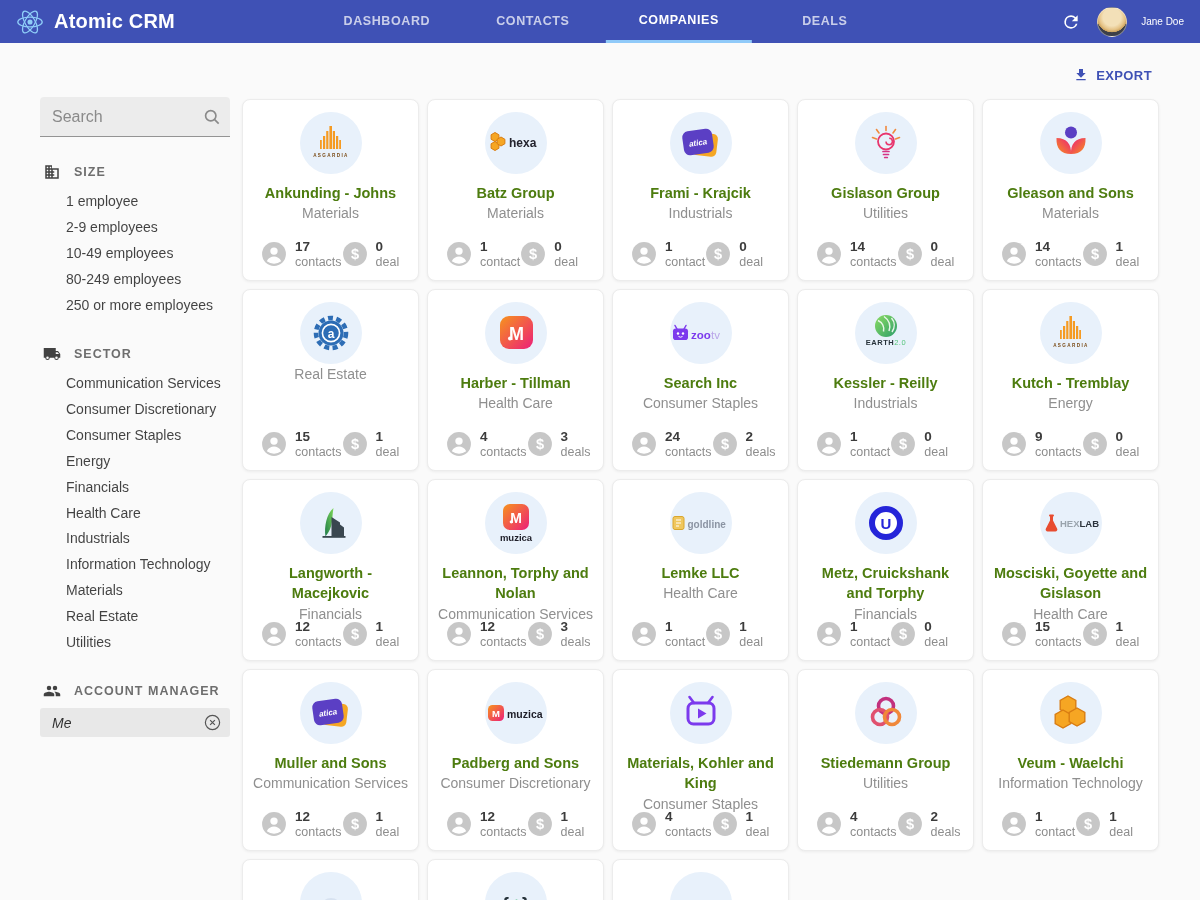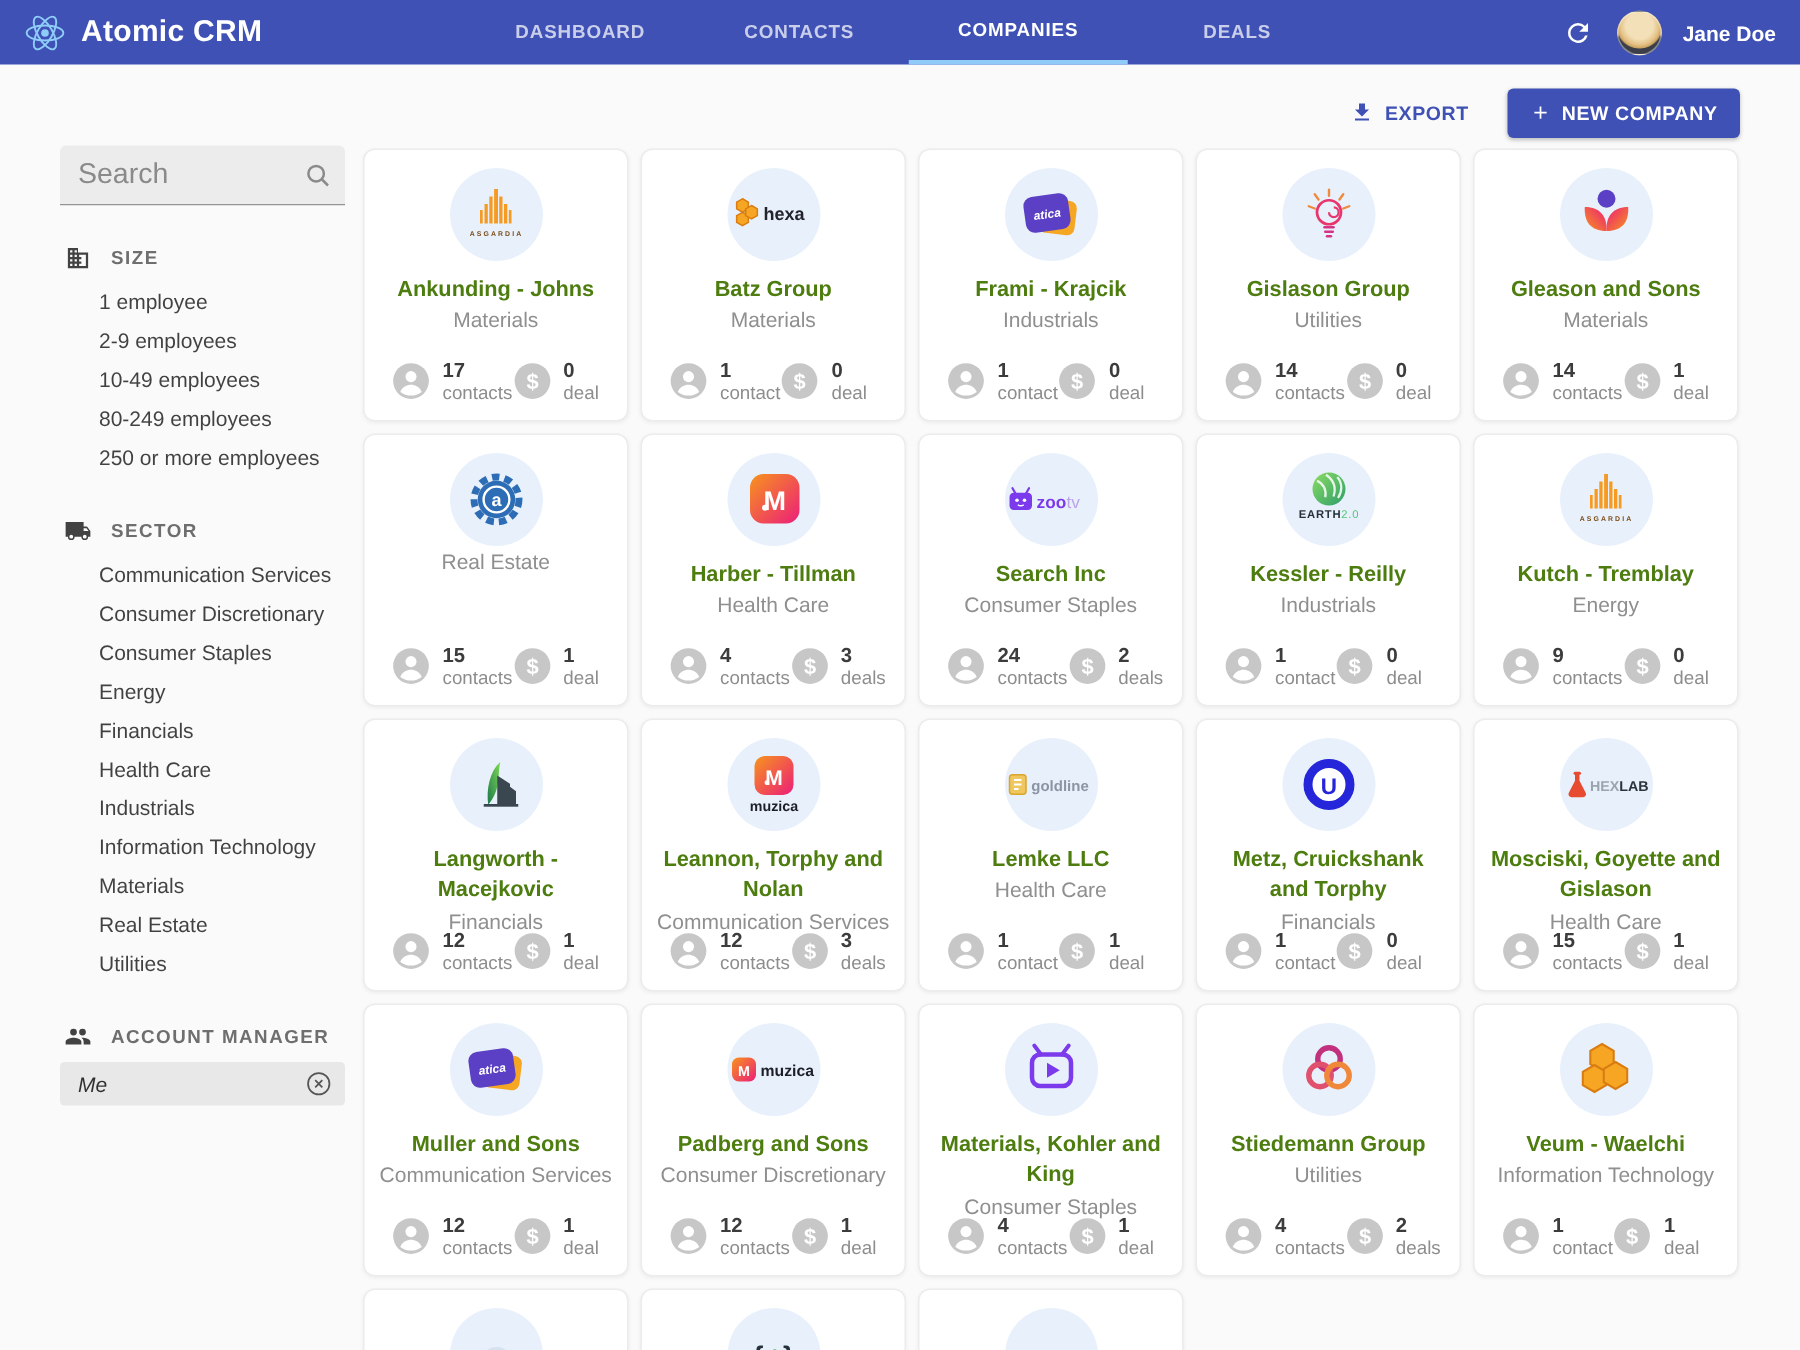--- a/index.html
+++ b/index.html
@@ -16,42 +16,42 @@
   .tab { width:146px; height:43px; line-height:43px; text-align:center;
     font-size:12.5px; font-weight:bold; letter-spacing:.6px;
     color:rgba(255,255,255,.72); cursor:pointer; }
   .tab.active { color:#fff; border-bottom:3px solid #90caf9; line-height:40px; }
   .appbar-right { margin-left:auto; display:flex; align-items:center; gap:14px; }
   .refresh-btn { width:24px; height:24px; display:flex; align-items:center;
     justify-content:center; cursor:pointer; }
   .avatar { width:30px; height:30px; border-radius:50%;
     background:radial-gradient(circle at 50% 32%, #f3e0b8 0 38%, #e4c184 55%, #caa15e 64%, #3c3f49 66%);
     border:1px solid rgba(255,255,255,.4); }
-  .user-name { font-size:14px; font-weight:bold; }
+  .user-name { font-size:10px; font-weight:normal; }
 
   
   .toolbar { display:flex; justify-content:flex-end; align-items:center;
     gap:18px; padding:14px 40px 0 0; height:50px; }
   .export-btn { display:flex; align-items:center; gap:7px; color:#3f51b5;
     font-size:13px; font-weight:bold; letter-spacing:.4px; cursor:pointer; padding:6px 8px; }
   .new-company-btn { display:flex; align-items:center; gap:7px; background:#3f51b5;
     color:#fff; font-size:13px; font-weight:bold; letter-spacing:.4px;
     padding:9px 15px; border-radius:4px; border:none; cursor:pointer;
     box-shadow:0 1px 3px rgba(0,0,0,.25); }
 
   
   .main { display:flex; margin-top:4px; }
   .sidebar { width:190px; margin-left:40px; flex-shrink:0; }
   .content { flex:1; margin-left:12px; margin-right:38px; }
 
   
   .search-box { position:relative; height:40px; background:rgba(0,0,0,.055);
     border-bottom:1px solid #949494; border-radius:4px 4px 0 0; }
   .search-box input { width:100%; height:100%; background:transparent; border:none;
-    outline:none; padding:0 16px 0 12px; font-size:19px; color:#c2410c;
+    outline:none; padding:0 16px 0 12px; font-size:16px; color:#c2410c;
     font-family:"Liberation Sans", sans-serif; }
   .search-box input::placeholder { color:#8a8a8a; opacity:1; }
   .search-icon { position:absolute; right:8px; top:10px; }
   .sec-header { display:flex; align-items:center; gap:13px; margin-top:26px;
     padding-left:3px; }
   .sec-title { font-size:12.5px; color:#6e6e6e; letter-spacing:1px; font-weight:bold; }
   .sec-items { margin-top:8px; }
   .sec-item { padding:5px 0 5px 26px; font-size:14px; color:rgba(0,0,0,.74);
     cursor:pointer; line-height:1.14; }
   .chip-row { display:none; margin-top:8px; height:29px; background:#e8e8e8;
@@ -115,28 +115,20 @@
 
 <div class="toolbar">
   <div class="export-btn">
     <span style="display:flex;">
       <svg width="16" height="16" viewBox="0 0 24 24" fill="#3f51b5">
         <path d="M19 9h-4V3H9v6H5l7 7 7-7zM5 18v2h14v-2H5z"></path>
       </svg>
     </span>
     <span>EXPORT</span>
   </div>
-  <button class="new-company-btn">
-    <span style="display:flex;">
-      <svg width="14" height="14" viewBox="0 0 24 24" fill="#fff">
-        <path d="M11 5h2v6h6v2h-6v6h-2v-6H5v-2h6z"></path>
-      </svg>
-    </span>
-    <span>NEW COMPANY</span>
-  </button>
 </div>
 
 <div class="main">
   <div class="sidebar">
     <div class="search-box">
       <input type="text" placeholder="Search" style="">
       <span class="search-icon">
         <svg width="20" height="20" viewBox="0 0 24 24" fill="none" stroke="#8a8a8a" stroke-width="2">
           <circle cx="10.5" cy="10.5" r="6.2"></circle>
             <line x1="15.2" y1="15.2" x2="20" y2="20"></line>

